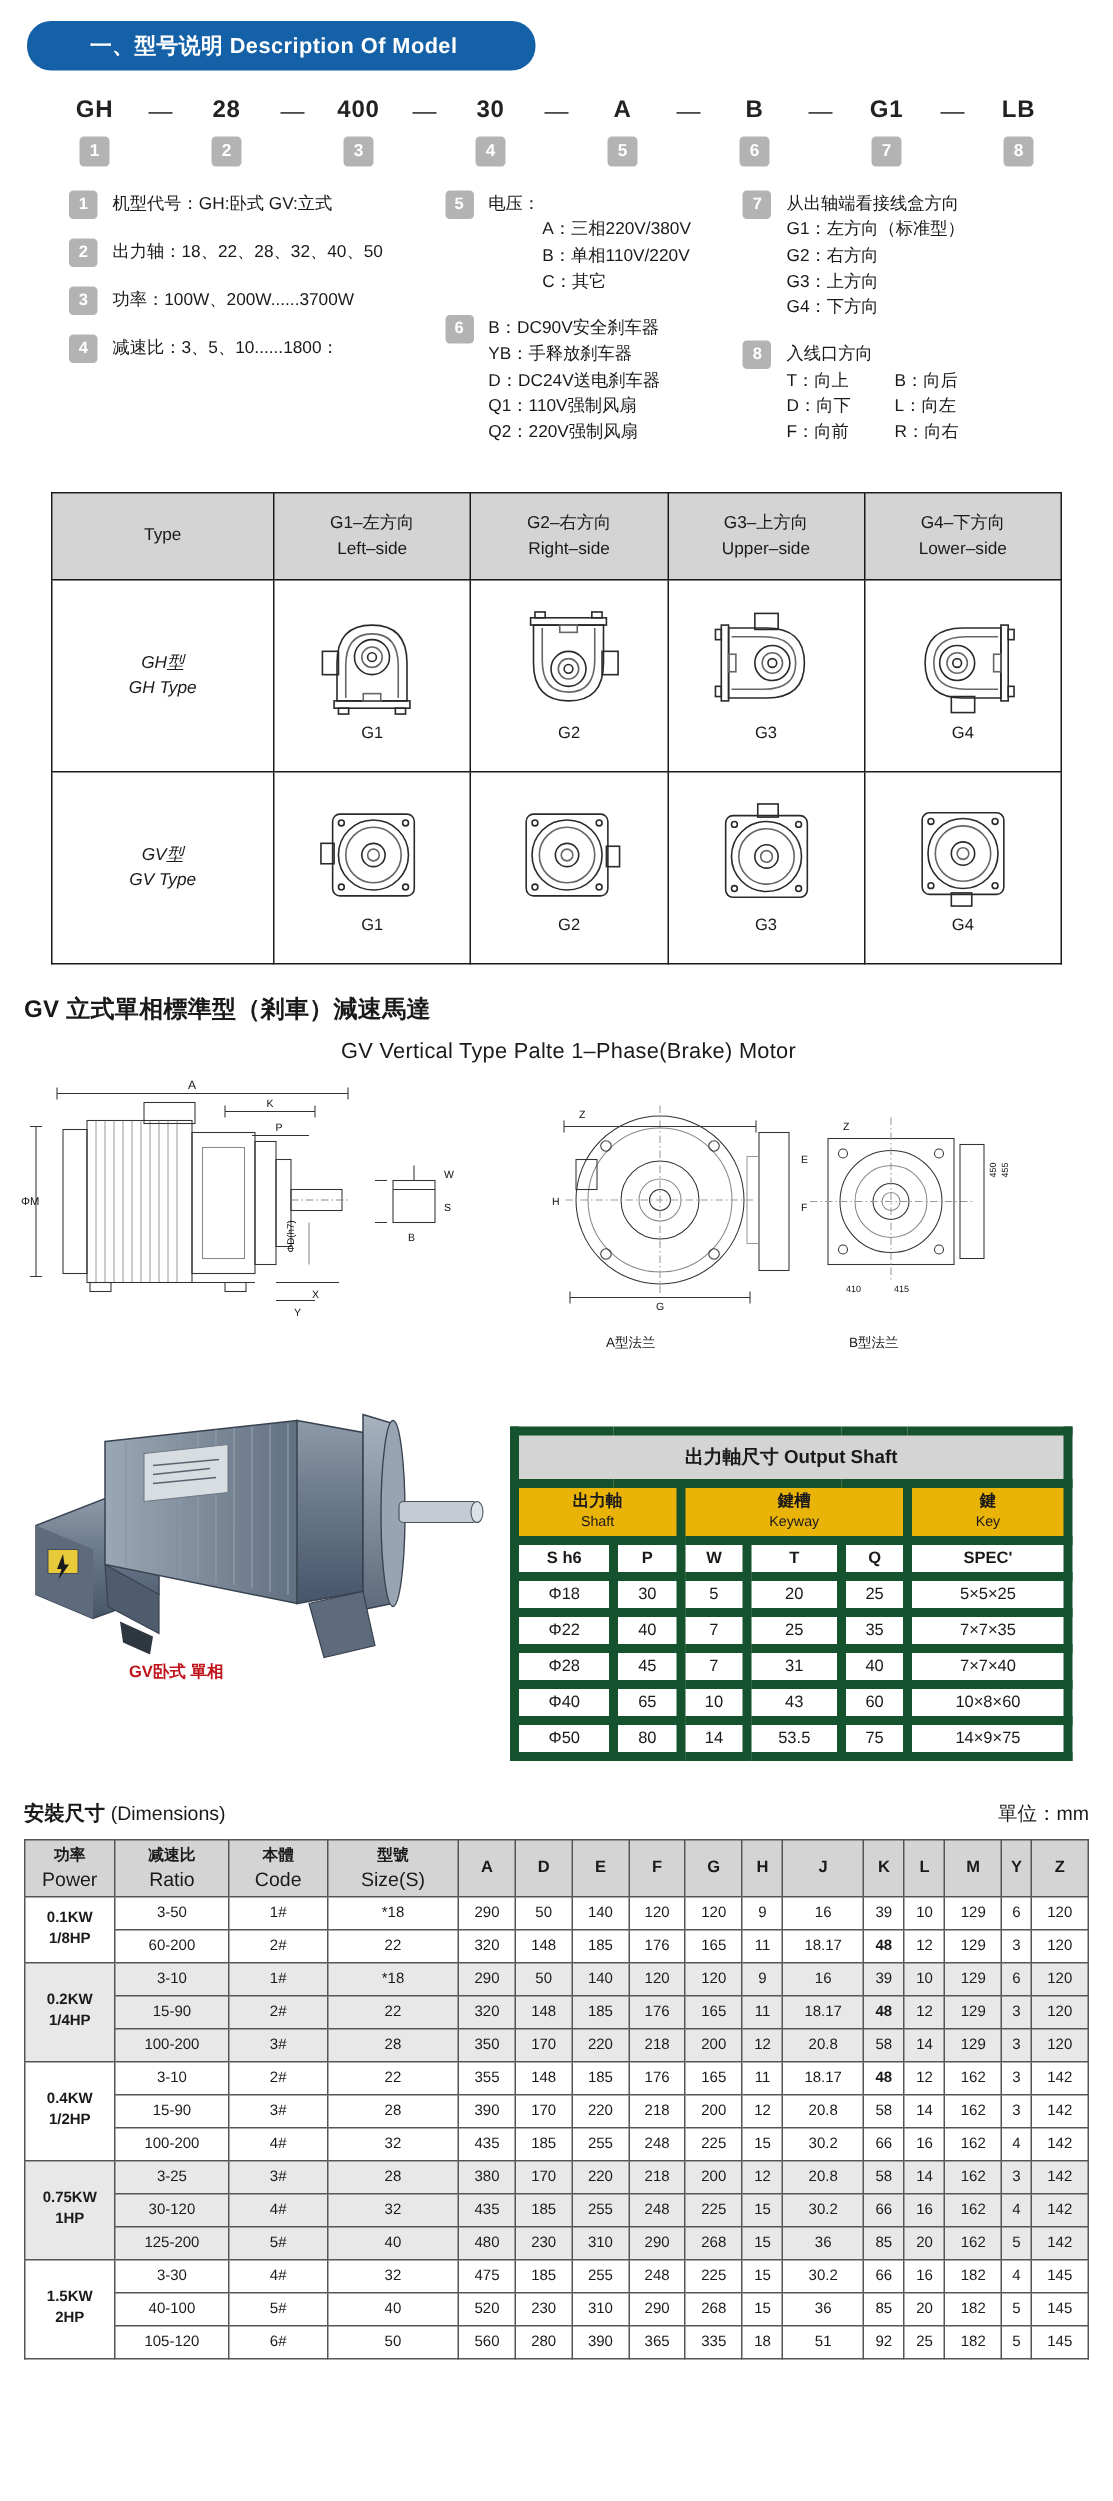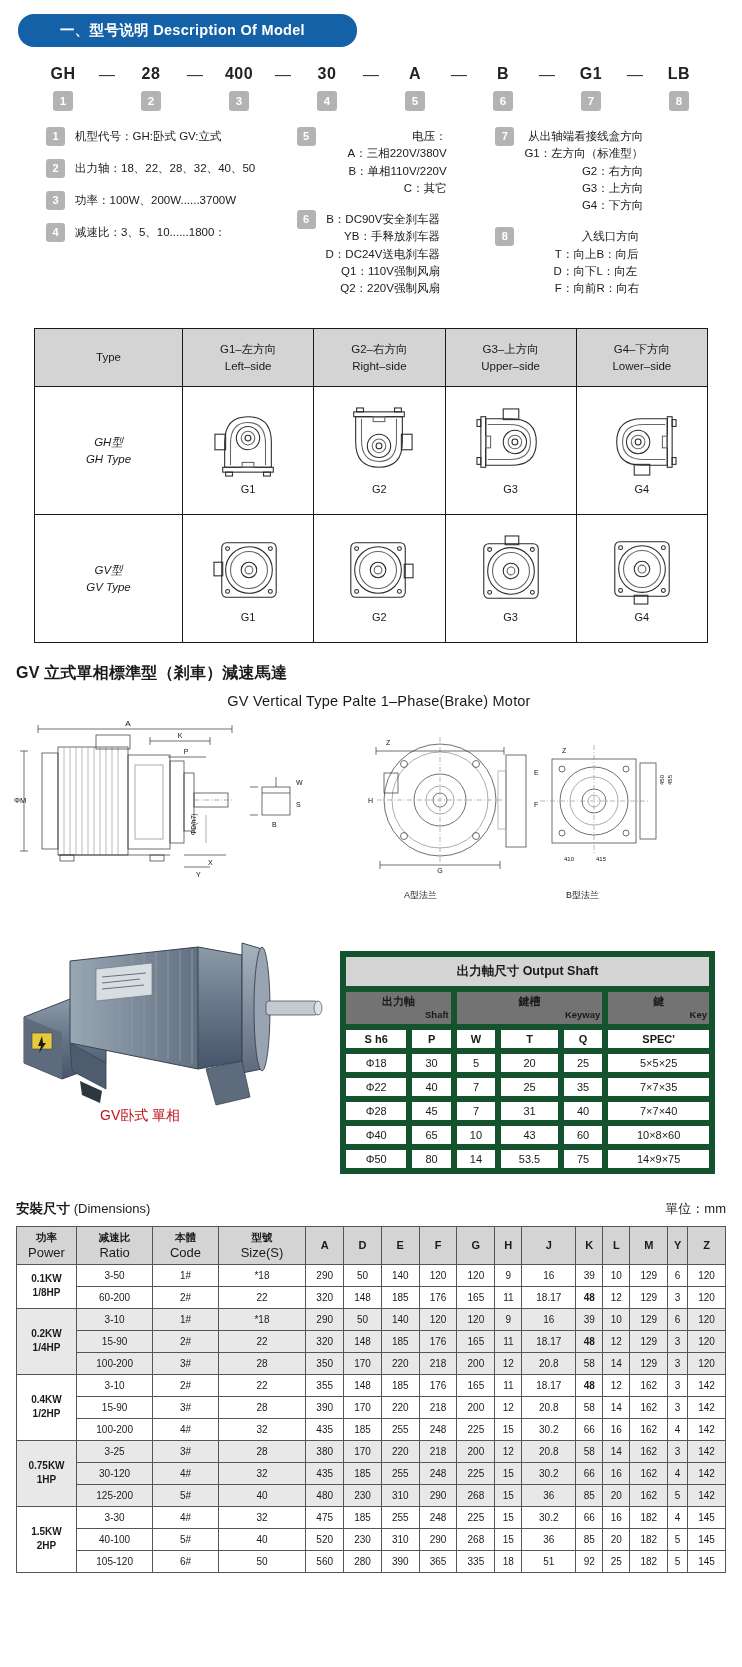--- a/index.html
+++ b/index.html
@@ -52,22 +52,22 @@
   .legcol.c1 { width:252px; }
   .legcol.c2 { width:200px; }
   .legcol.c3 { width:240px; }
   .legitem { display:flex; align-items:flex-start; margin-bottom:13px; }
   .bnum {
     flex:0 0 auto;
     width:19px; height:19px; line-height:19px;
     background:#b3b3b3; color:#fff; font-size:11px; font-weight:bold;
     border-radius:3px; text-align:center; margin-right:10px;
   }
-  .ltext { line-height:1.5; padding-top:1px;text-align:right; }
-  .ltext .sub { display:block; margin-left:22px; }
+  .ltext { line-height:1.5; padding-top:1px; }
+  .ltext .sub { display:block; margin-left:36px; }
   .ltext .sub0 { display:block; }
   .twocol { display:flex; }
   .twocol span { display:inline-block; }
   .twocol .a { width:72px; }
   
   table.ot { border-collapse:collapse; width:674px; margin:18px auto 0 auto; font-size:11.5px;}
   table.ot th, table.ot td { border:1px solid #1a1a1a; text-align:center; }
   table.ot thead th { background:#d4d4d4; height:58px; font-weight:normal; line-height:1.45; font-size:11.5px;}
   table.ot tbody td { height:128px; vertical-align:middle; }
   table.ot tbody td.tname { width:148px; line-height:1.5;font-style:italic; }
@@ -78,27 +78,27 @@
   .gflat { width:72px; height:70px; }
   
   .gv-h1 { font-size:16px; font-weight:bold; margin:20px 0 0 16px; letter-spacing:.2px;}
   .gv-h2 { font-size:14.5px; margin:9px 0 0 16px; letter-spacing:.2px;text-align:center;}
   
   .draw-area { position:relative; height:200px; margin-top:6px; }
   .flange-cap { position:absolute; font-size:9px; }
   
   .mid { display:flex; margin-top:6px; padding:0 16px 0 10px; }
   .photo-box { width:330px; position:relative; }
-  .photo-cap { position:absolute; left:90px; top:186px; color:#c0121a; font-size:14px; font-weight:normal;}
+  .photo-cap { position:absolute; left:76px; top:186px; color:#c0121a; font-size:11px; font-weight:bold;}
   .os-box { flex:1; padding-top:30px; }
   table.os { border-collapse:collapse; width:375px; font-size:11px; }
   table.os th, table.os td { border:6px solid #14532d; text-align:center; padding:3px 2px; }
   table.os .osTitle { background:#d4d4d4; font-size:12.5px; font-weight:bold; padding:6px 2px; }
-  table.os .grp { background:#737373; font-weight:bold; line-height:1.25; }
-  table.os .grp small { font-weight:bold; font-size:9.5px; display:block;text-align:right;}
+  table.os .grp { background:#eab308; font-weight:bold; line-height:1.25; }
+  table.os .grp small { font-weight:normal; font-size:9.5px; display:block;}
   table.os td { height:17px; }
   
   .dim-head { display:flex; justify-content:space-between; align-items:flex-end;
               padding:0 16px 0 16px; margin-top:26px; }
   .dim-head .l { font-size:13.5px; font-weight:bold; }
   .dim-head .l em { font-style:normal; font-weight:normal; font-size:13px;}
   .dim-head .r { font-size:13px; }
   table.dm { border-collapse:collapse; width:710px; margin:8px auto 0 auto; font-size:10px; }
   table.dm th, table.dm td { border:1px solid #555; text-align:center; }
   table.dm thead th { background:#d4d4d4; height:38px; font-weight:bold; line-height:1.35; font-size:10.5px;}

